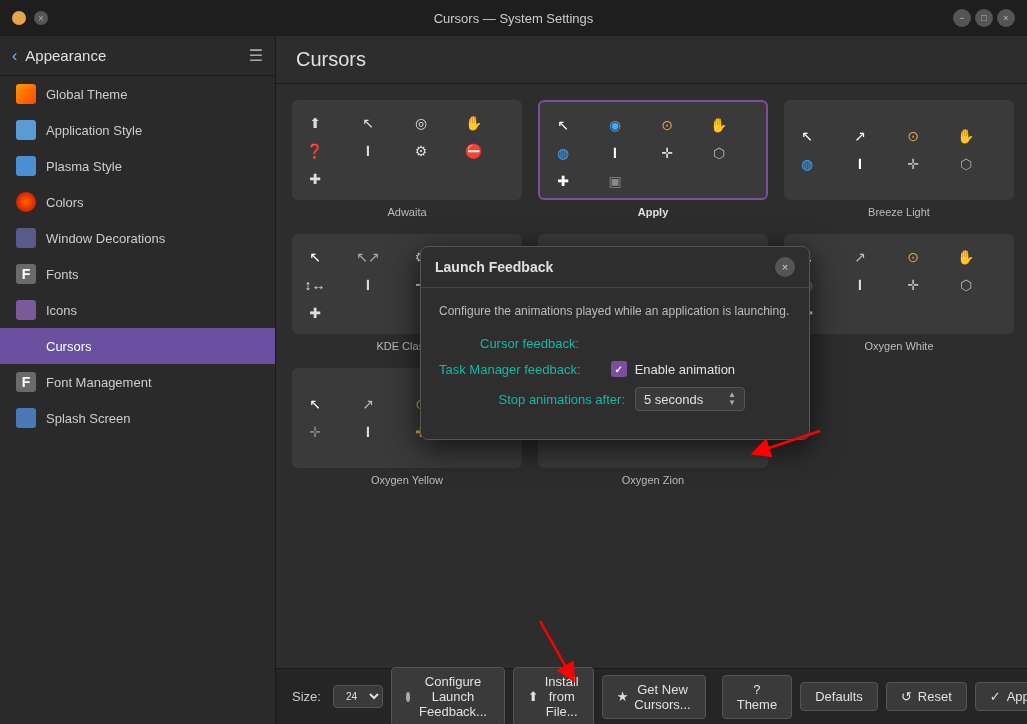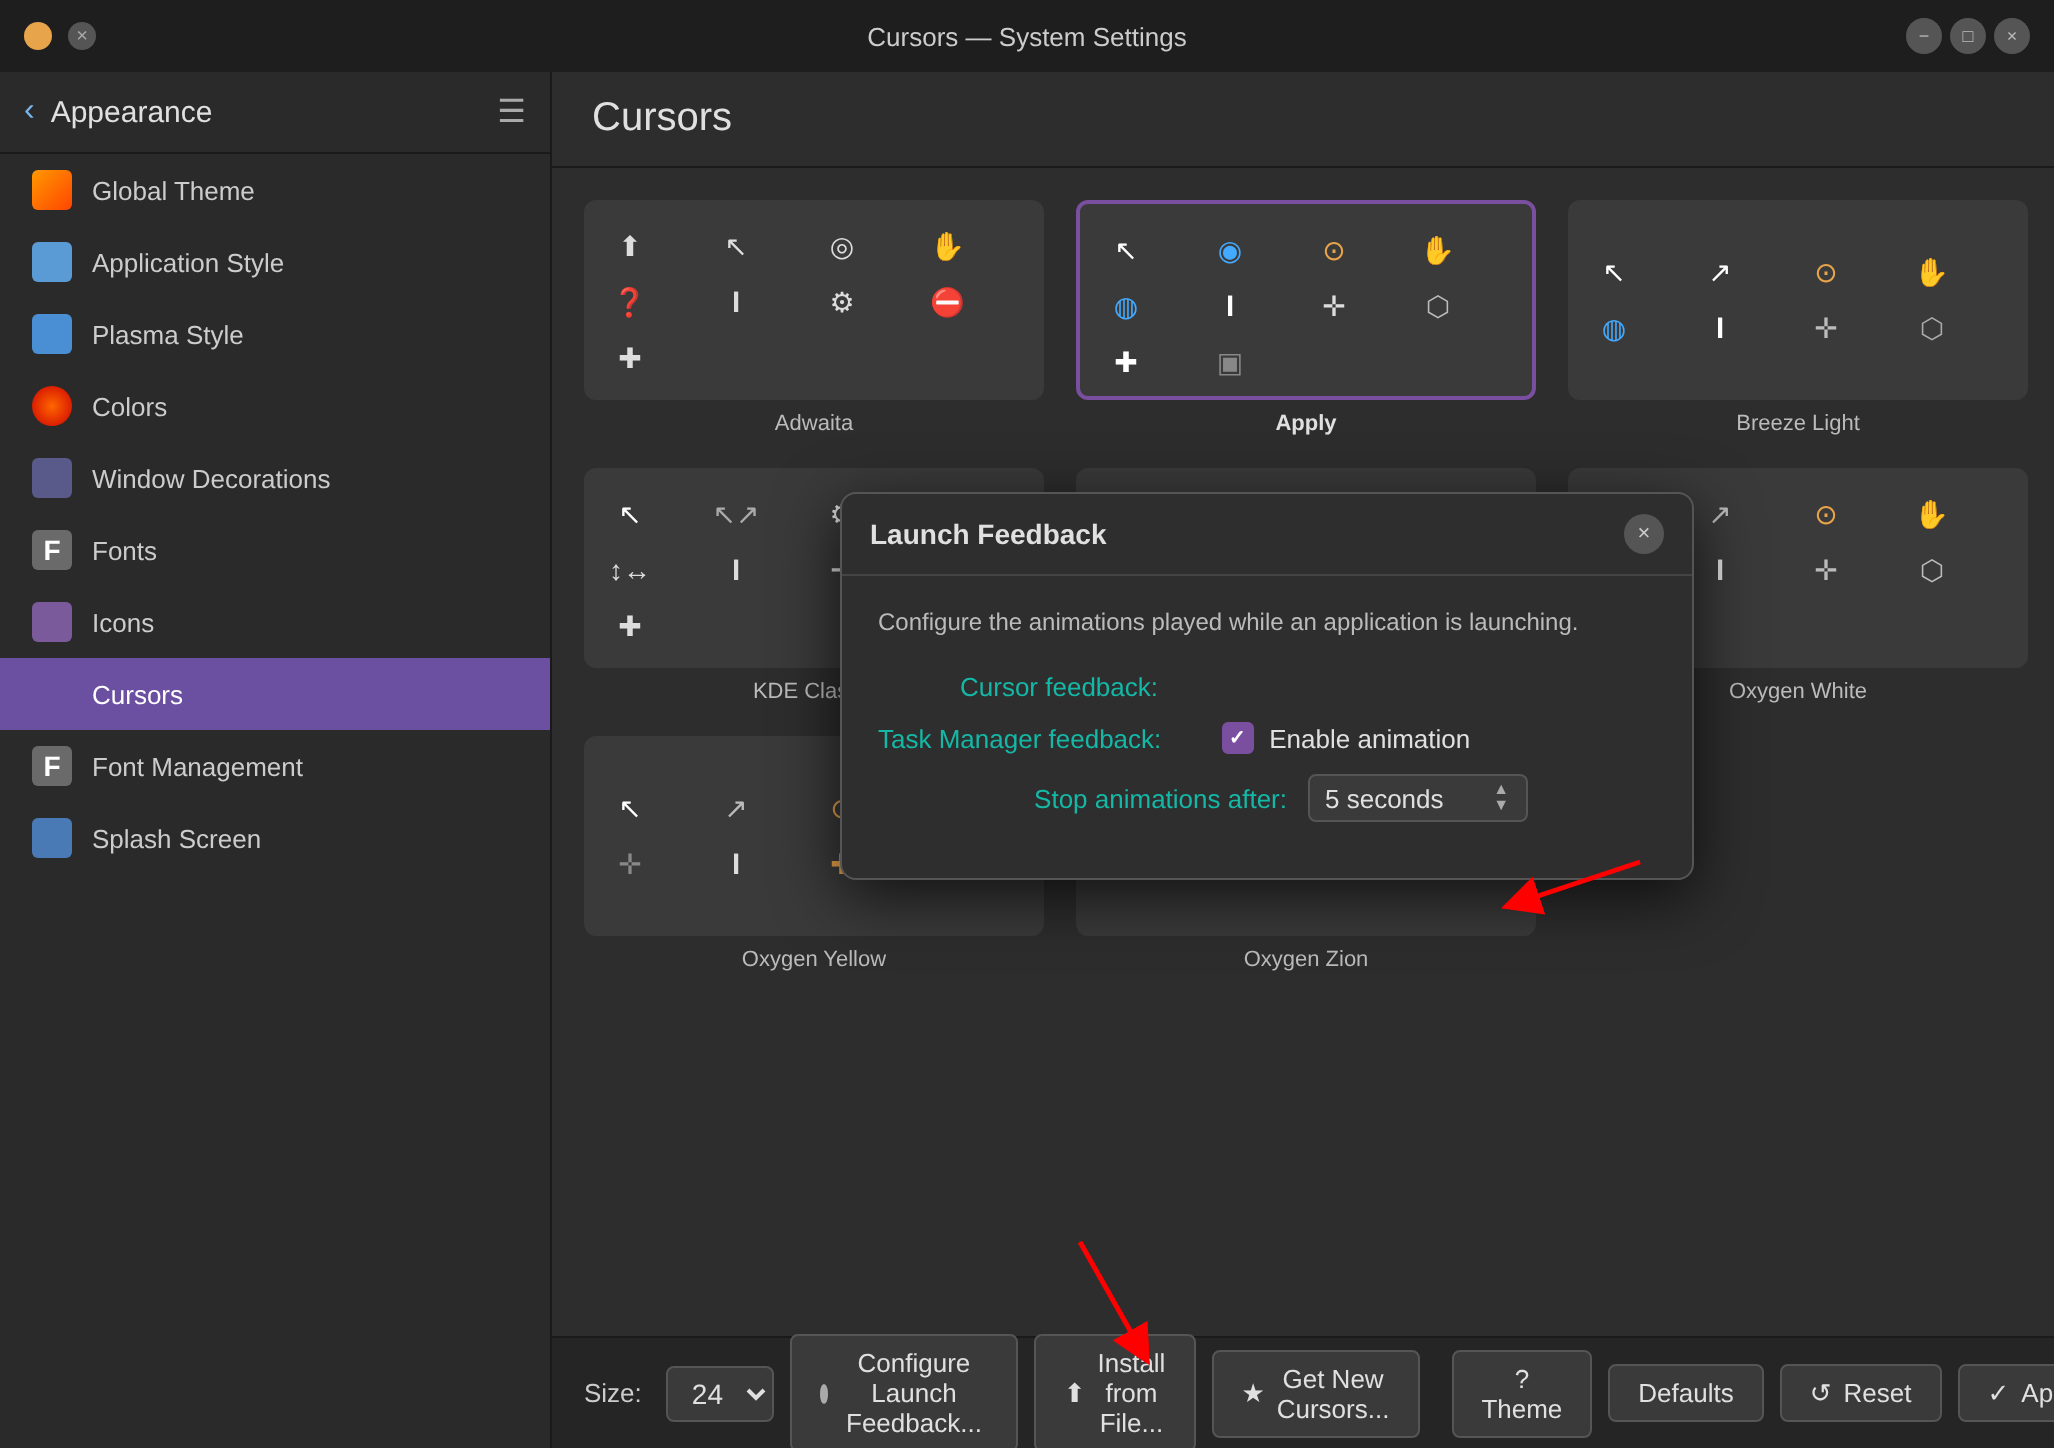--- a/index.html
+++ b/index.html
@@ -223,21 +223,21 @@
       font-size: 13px;
       color: #ccc;
       margin-right: 4px;
     }
     .size-select {
       background: #3a3a3a;
       border: 1px solid #555;
       color: #e0e0e0;
       padding: 4px 8px;
       border-radius: 4px;
-      font-size: 14px;
+      font-size: 10px;
       width: 70px;
     }
     .btn {
       padding: 6px 14px;
       border-radius: 4px;
       border: 1px solid #555;
       background: #3a3a3a;
       color: #e0e0e0;
       font-size: 13px;
       cursor: pointer;
@@ -263,21 +263,21 @@
       align-items: flex-start;
       justify-content: center;
       pointer-events: none;
       z-index: 100;
     }
     .modal {
       pointer-events: all;
       position: absolute;
       top: 210px;
       left: 420px;
-      width: 427px;
+      width: 390px;
       background: #2e2e2e;
       border: 1px solid #555;
       border-radius: 8px;
       box-shadow: 0 8px 32px rgba(0,0,0,0.7);
       z-index: 200;
     }
     .modal-title-bar {
       display: flex;
       align-items: center;
       padding: 10px 14px;

